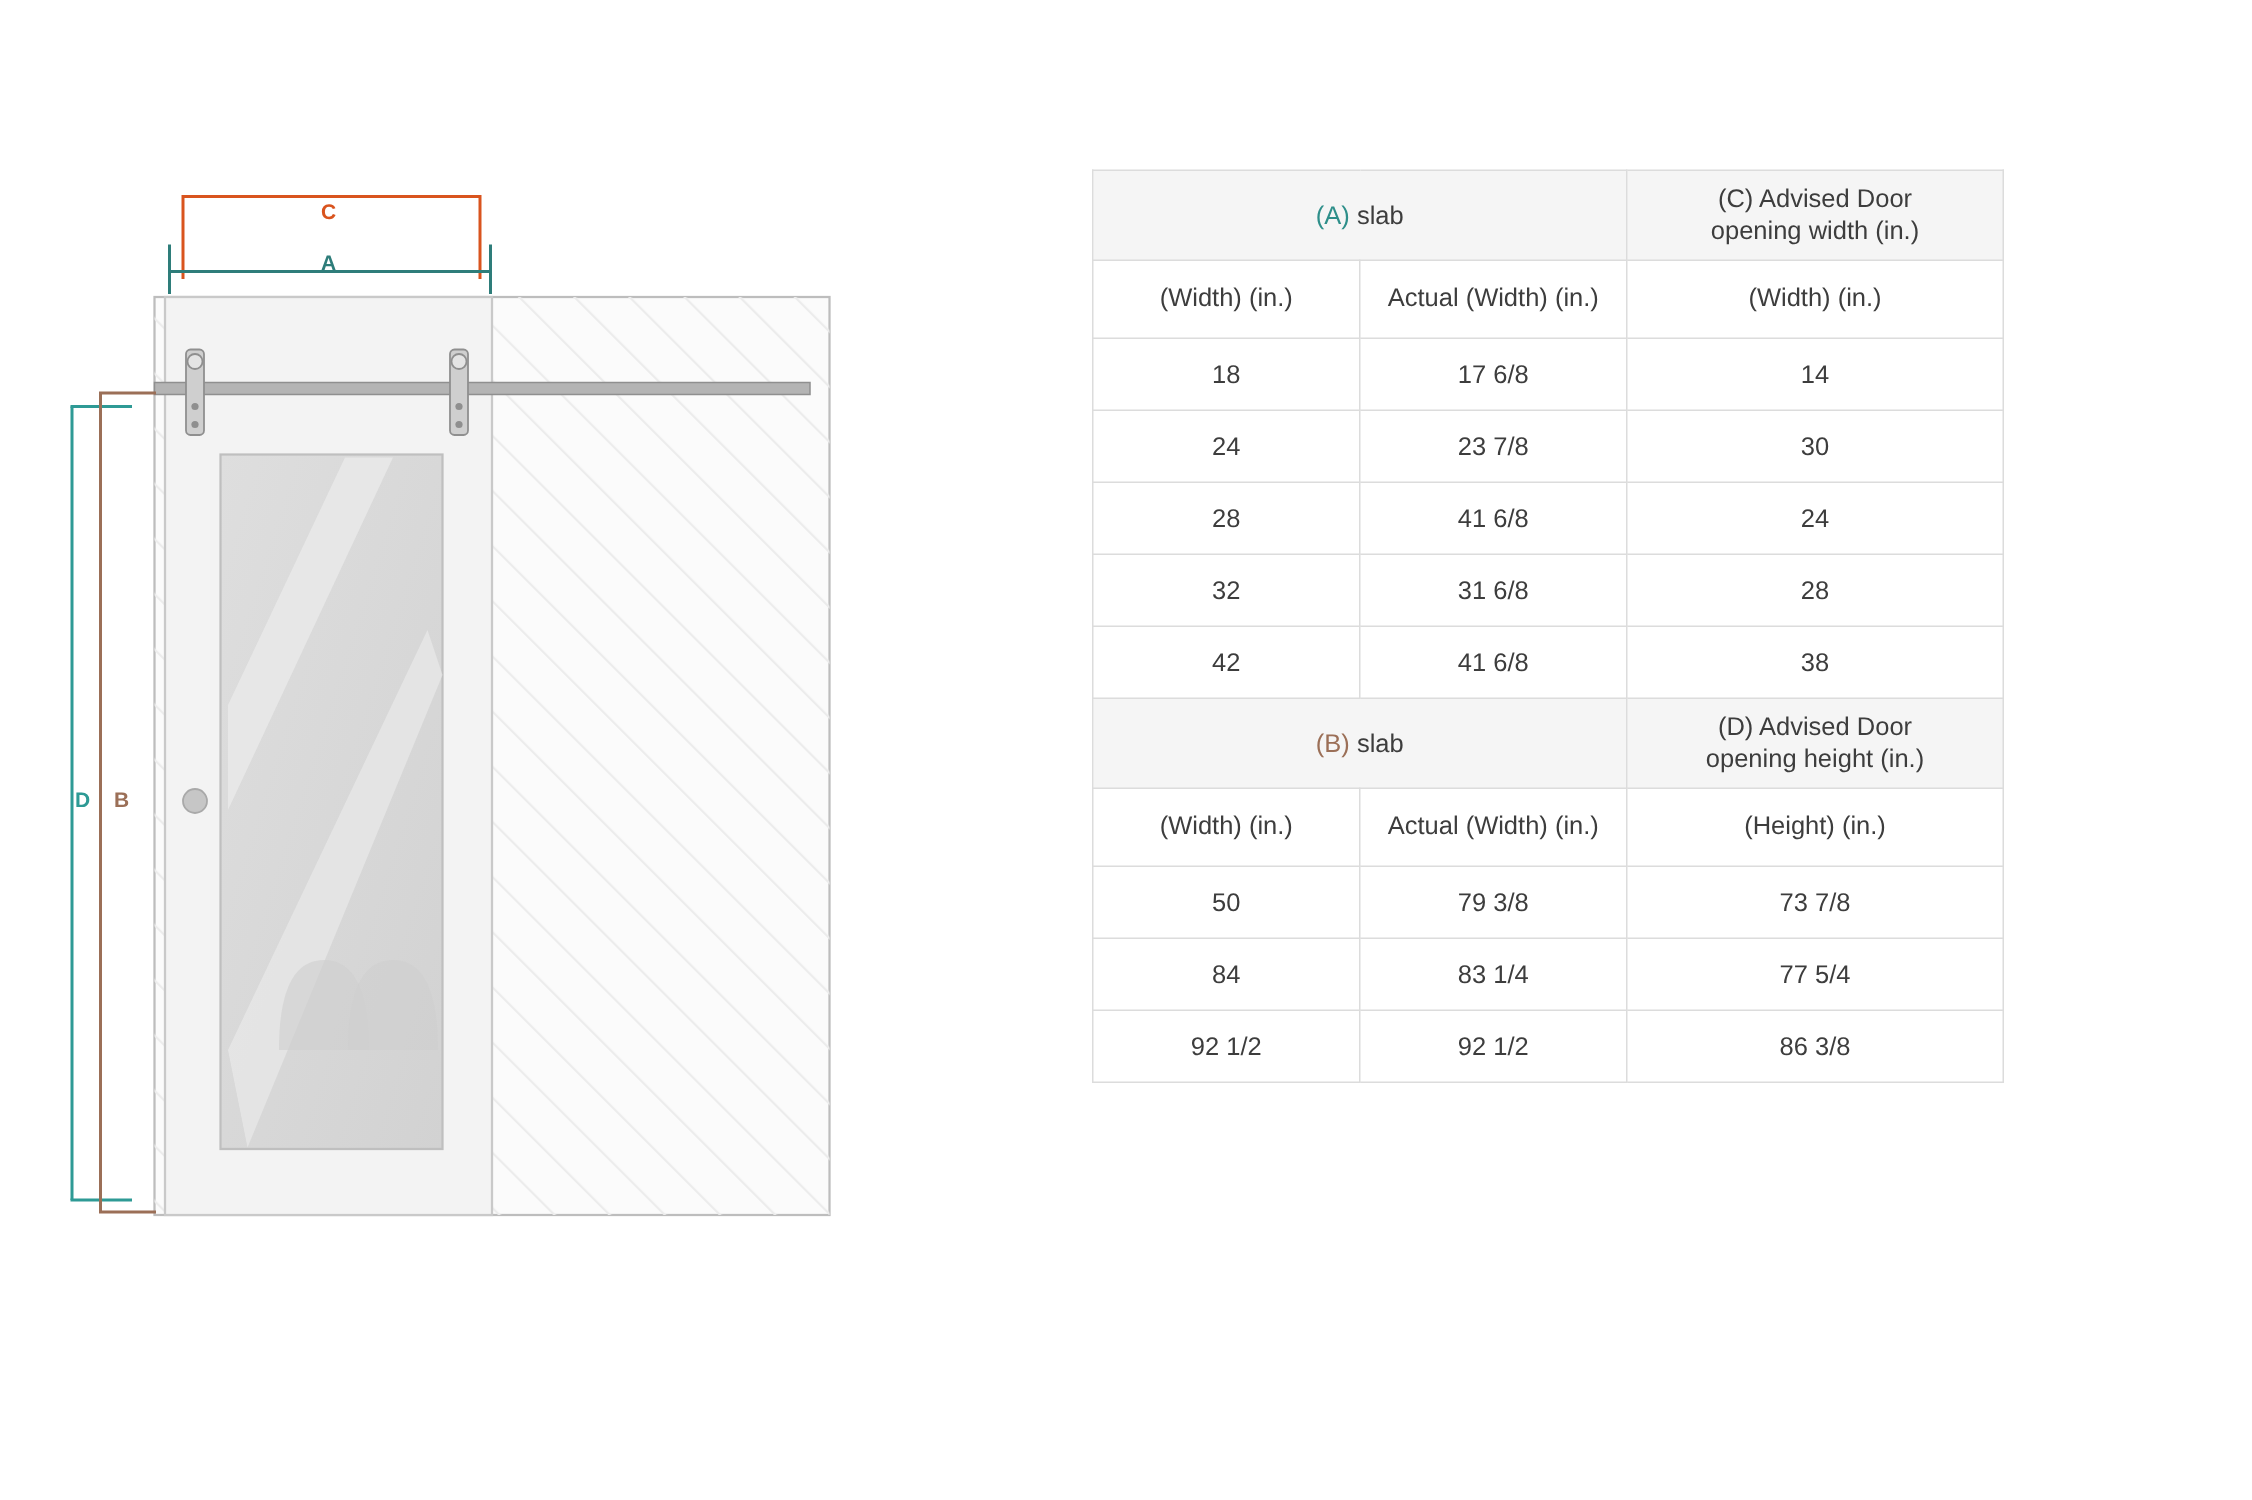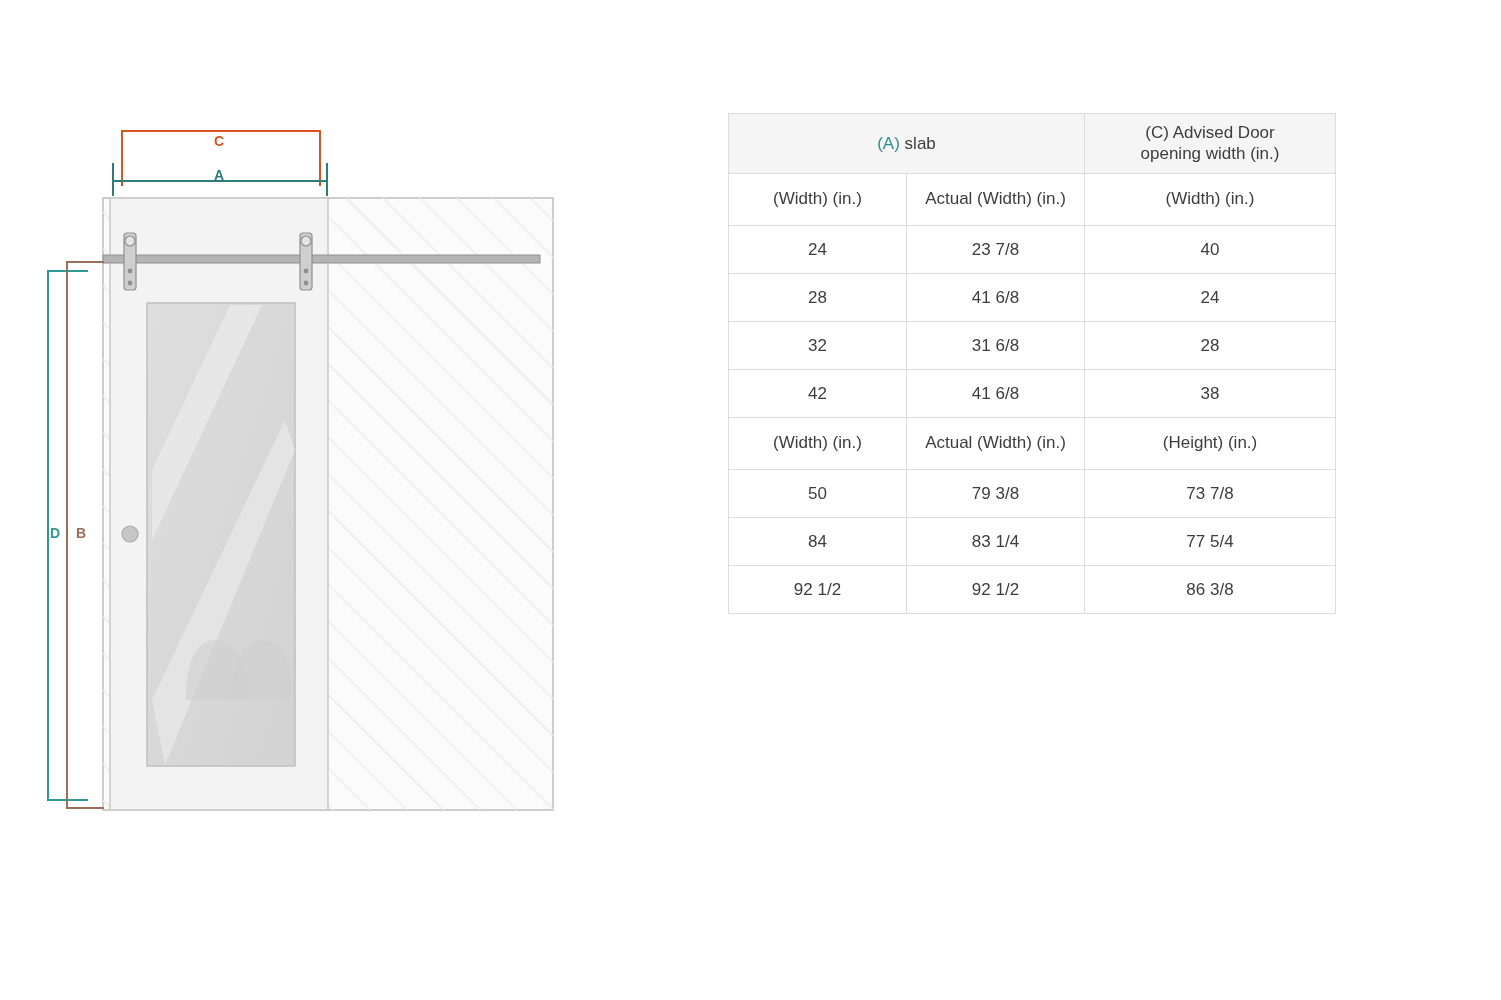--- a/index.html
+++ b/index.html
@@ -180,40 +180,54 @@
           <div>opening width (in.)</div>
         </td>
       </tr>
       <tr class="subhdr">
         <td class="col-a">(Width) (in.)</td>
         <td class="col-b">Actual (Width) (in.)</td>
         <td class="col-c">(Width) (in.)</td>
       </tr>
 
       <tr class="data-row">
+        <td>18</td>
+        <td>17 6/8</td>
+        <td>14</td>
+      </tr>
+      <tr class="data-row">
         <td>24</td>
         <td>23 7/8</td>
-        <td>40</td>
+        <td>30</td>
       </tr>
       <tr class="data-row">
         <td>28</td>
         <td>41 6/8</td>
         <td>24</td>
       </tr>
       <tr class="data-row">
         <td>32</td>
         <td>31 6/8</td>
         <td>28</td>
       </tr>
       <tr class="data-row">
         <td>42</td>
         <td>41 6/8</td>
         <td>38</td>
       </tr>
 
+      <tr class="hdr-group">
+        <td class="hdr-b" colspan="2">
+          <span class="tag">(B)</span><span> slab</span>
+        </td>
+        <td class="hdr-d col-c">
+          <div>(D) Advised Door</div>
+          <div>opening height (in.)</div>
+        </td>
+      </tr>
       <tr class="subhdr">
         <td class="col-a">(Width) (in.)</td>
         <td class="col-b">Actual (Width) (in.)</td>
         <td class="col-c">(Height) (in.)</td>
       </tr>
 
       <tr class="data-row">
         <td>50</td>
         <td>79 3/8</td>
         <td>73 7/8</td>

